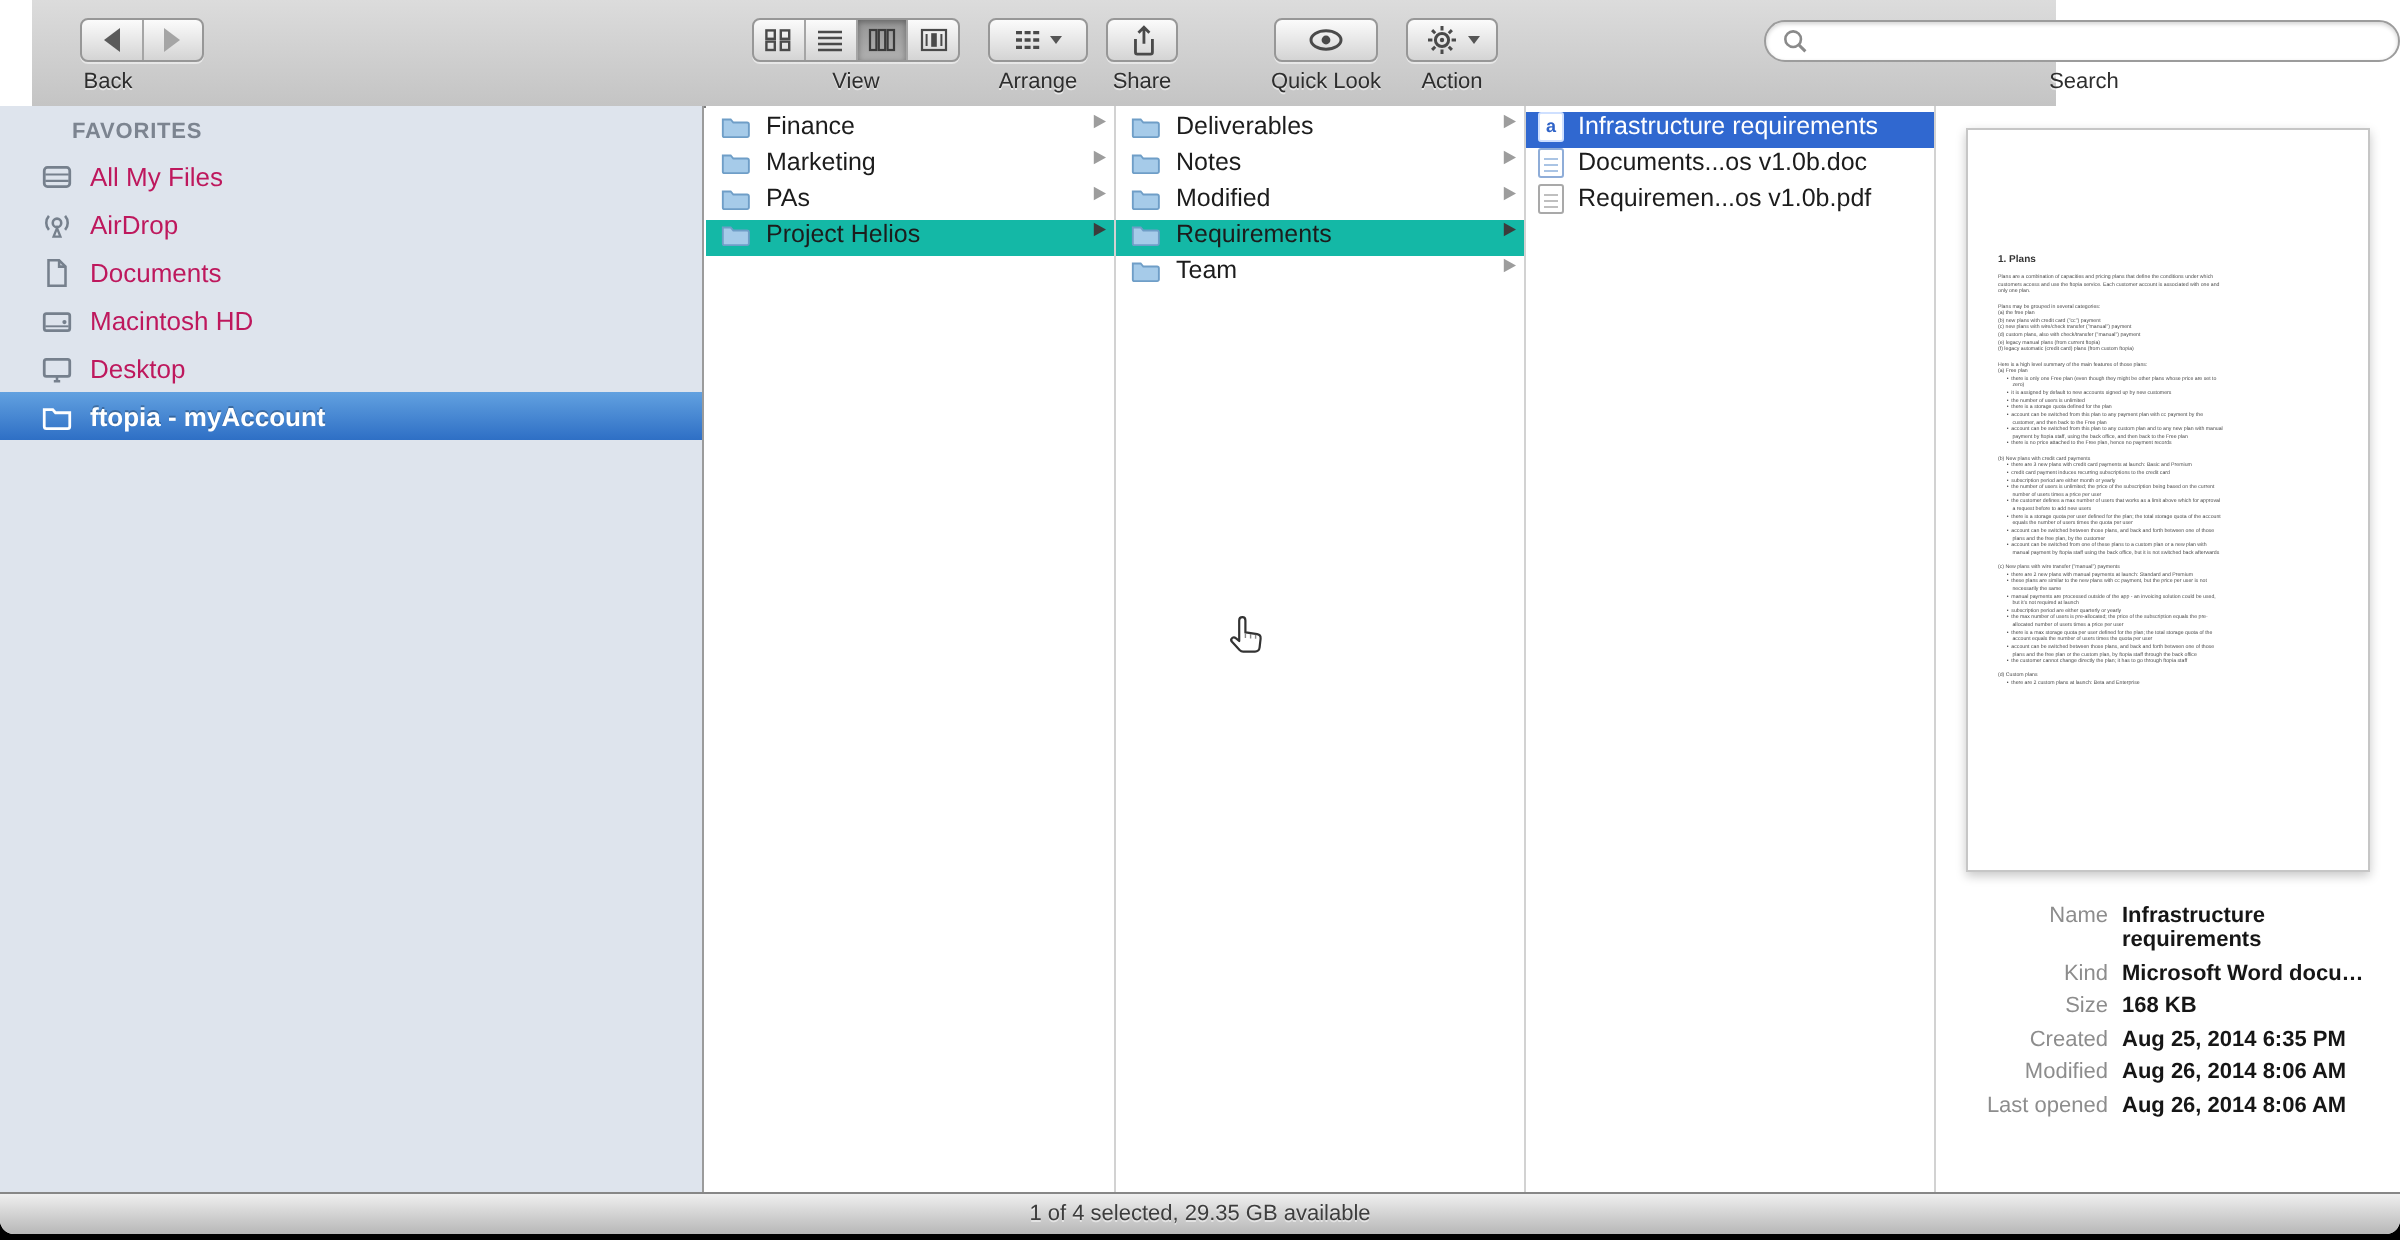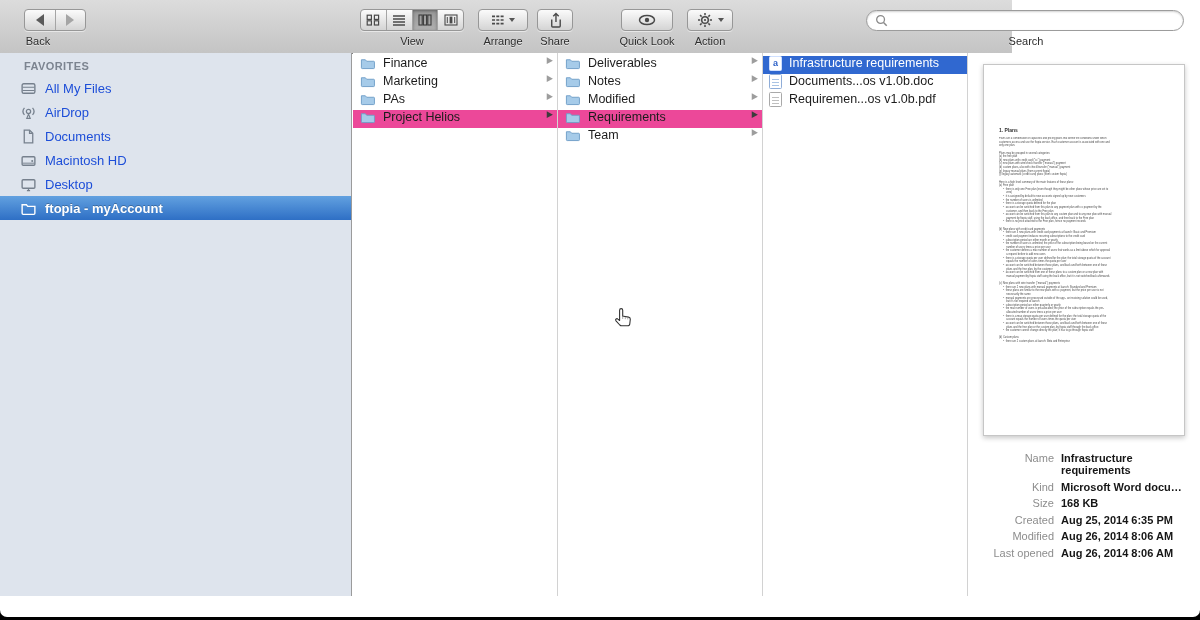--- a/index.html
+++ b/index.html
@@ -1,50 +1,50 @@
 <!DOCTYPE html>
 <html><head>
 <meta charset="utf-8">
 <style>
   html,body{margin:0;padding:0;background:#000;font-family:"Liberation Sans","DejaVu Sans",sans-serif;}
   #stage{position:relative;width:1200px;height:620px;background:#000;overflow:hidden;}
   #window{position:absolute;left:0;top:0;width:1200px;height:617px;background:#fff;border-radius:0 0 7px 7px;overflow:hidden;}
 
   
-  .toolbar{position:absolute;left:0;top:0;width:1012px;height:53px;
+  .toolbar{position:absolute;left:16px;top:0;width:1012px;height:53px;
     background:linear-gradient(#dcdcdc,#c4c4c4);border-bottom:1px solid #7d7d7d;}
   .tbtn{position:absolute;top:9px;height:22px;border:1px solid #979797;border-radius:4px;
     background:linear-gradient(#fbfbfb,#d4d4d4);box-shadow:0 1px 0 rgba(255,255,255,.5);
     display:flex;align-items:center;justify-content:center;box-sizing:border-box;}
   .tlabel{position:absolute;top:35px;font-size:11px;color:#2e2e2e;text-align:center;
     text-shadow:0 1px 0 rgba(255,255,255,.55);}
   .seg{display:flex;align-items:center;justify-content:center;height:100%;flex:1;}
   .seg + .seg{border-left:1px solid #a5a5a5;}
   .seg.active{background:linear-gradient(#969696,#b0b0b0);border-radius:0;box-shadow:inset 0 1px 3px rgba(0,0,0,.35);}
   .tri-left{width:0;height:0;border-top:6px solid transparent;border-bottom:6px solid transparent;border-right:8px solid #5a5a5a;}
   .tri-right{width:0;height:0;border-top:6px solid transparent;border-bottom:6px solid transparent;border-left:8px solid #a5a5a5;}
   .dd{width:0;height:0;border-left:3.5px solid transparent;border-right:3.5px solid transparent;border-top:4px solid #555;margin-left:5px;}
   .searchfield{position:absolute;left:866px;top:10px;width:318px;height:21px;border:1px solid #9c9c9c;
     border-radius:12px;background:#fff;box-shadow:inset 0 1px 2px rgba(0,0,0,.18);display:flex;align-items:center;padding:0 8px;box-sizing:border-box;}
   .searchfield input{border:none;outline:none;flex:1;font-size:12px;background:transparent;margin-left:5px;font-family:inherit;}
 
   
   .sidebar{position:absolute;left:0;top:53px;width:352px;height:543px;background:#dee4ed;border-right:1px solid #9b9b9b;box-sizing:border-box;}
-  .sb-header{position:absolute;left:24px;top:7px;font-size:11px;font-weight:bold;color:#7c8490;letter-spacing:.4px;}
+  .sb-header{position:absolute;left:36px;top:7px;font-size:11px;font-weight:bold;color:#7c8490;letter-spacing:.4px;}
   .sb-list{position:absolute;left:0;top:23px;width:100%;}
-  .sb-item{height:24px;display:flex;align-items:center;padding-left:20px;font-size:13px;color:#1d4ed8;}
+  .sb-item{height:24px;display:flex;align-items:center;padding-left:20px;font-size:13px;color:#be185d;}
   .sb-item .sb-icon{width:17px;height:17px;margin-right:8px;flex:none;display:flex;align-items:center;}
   .sb-item.selected{background:linear-gradient(#62a1e0,#2e6fc5);color:#fff;font-weight:bold;text-shadow:0 -1px 0 rgba(0,0,0,.25);}
 
   
   .colwrap{position:absolute;left:353px;top:53px;width:617px;height:543px;background:#fff;display:flex;}
   .fcol{width:205px;height:100%;border-right:1px solid #d2d2d2;box-sizing:border-box;padding-top:3px;position:relative;}
   .frow{height:18px;display:flex;padding:0 4px 0 6px;font-size:12.5px;color:#1c1c1c;position:relative;}
   .frow .chev{margin-left:auto;font-size:8px;color:#9d9d9d;transform:scaleY(1.1);}
-  .frow.gray-sel{background:#ec4899;}
+  .frow.gray-sel{background:#14b8a6;}
   .frow.gray-sel .chev{color:#3c3c3c;}
   .frow.blue-sel{background:#3068d0;color:#fff;}
   .fold-icon{width:17px;height:15px;margin-right:7px;flex:none;}
   .ficon{width:13px;height:15px;margin-right:7px;flex:none;border:1px solid #a9a9a9;border-radius:1.5px;background:#fff;
     box-sizing:border-box;position:relative;font-size:9px;line-height:13px;text-align:center;}
   .ficon.word{border-color:#6e95d6;color:#2f63c8;font-weight:bold;}
   .ficon.word::after{content:"a";}
   .ficon.pdf{background:repeating-linear-gradient(#fff 0 2px,#bfbfbf 2px 3px) content-box #fff;padding:2px;}
   .ficon.docf{border-color:#8fadd8;background:repeating-linear-gradient(#fff 0 2px,#aac4e4 2px 3px) content-box #fff;padding:2px;}
   .blue-sel .ficon{border-color:#cfe0ff;}
@@ -409,20 +409,23 @@
         <span class="info-label">Modified</span>
         <span class="info-value nowrap">Aug 26, 2014 8:06 AM</span>
       </div>
       <div class="info-row">
         <span class="info-label">Last opened</span>
         <span class="info-value nowrap">Aug 26, 2014 8:06 AM</span>
       </div>
     </div>
   </div>
 
+  <div class="statusbar">
+    <span>1 of 4 selected, 29.35 GB available</span>
+  </div>
 
 </div>
 
 <svg class="cursor" viewBox="0 0 24 26">
   <path d="M9.2 3.6c.9 0 1.5.7 1.5 1.6v6l1 .1 4.9.8c1.1.2 1.8 1.1 1.7 2.2l-.5 4.4c-.1 1.2-1.1 2.1-2.3 2.1h-5.9c-.7 0-1.3-.3-1.8-.8l-3.8-4.1c-.5-.6-.5-1.4.1-1.9.5-.4 1.3-.4 1.8.1l1.7 1.4V5.2c0-.9.7-1.6 1.6-1.6z" fill="#fff" stroke="#333" stroke-width="1.1" stroke-linejoin="round"></path>
   <path d="M10.7 11.5v2.5M13.3 12v2.2M15.8 12.4v2" stroke="#888" stroke-width=".7" fill="none"></path>
 </svg>
 </div>
 
 </body></html>

